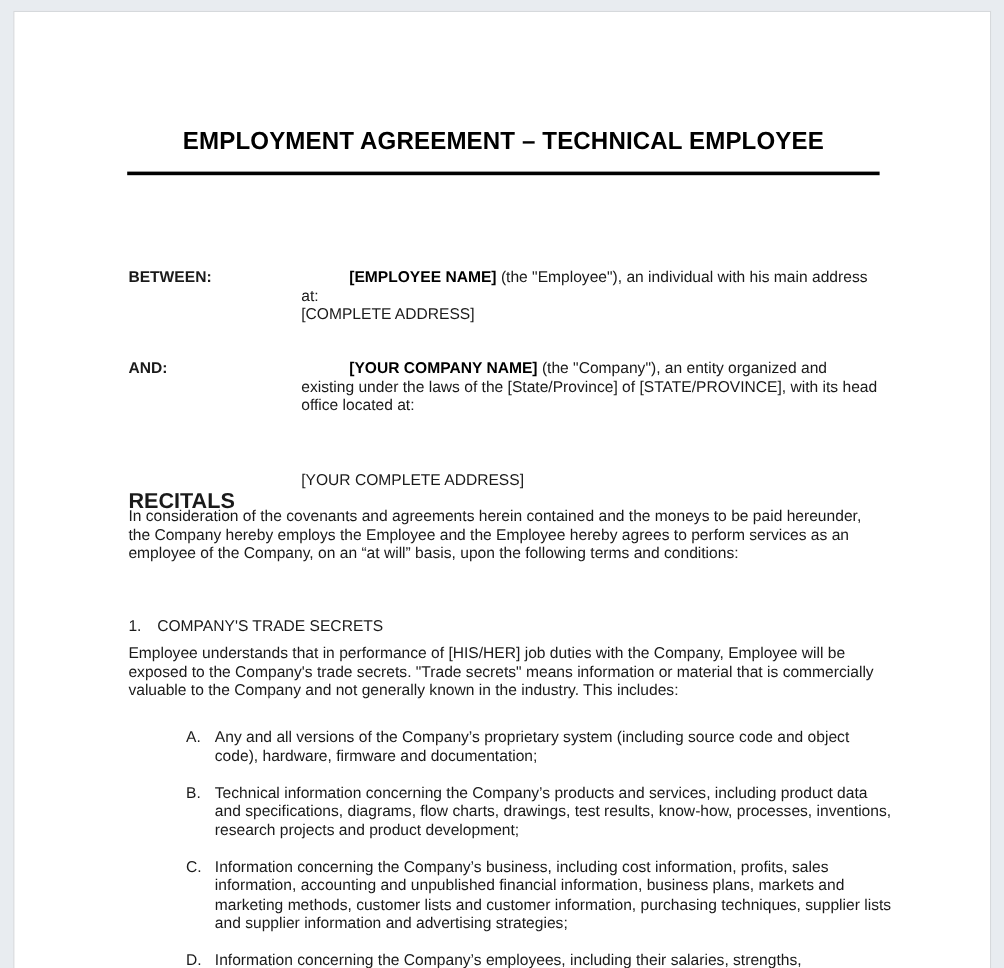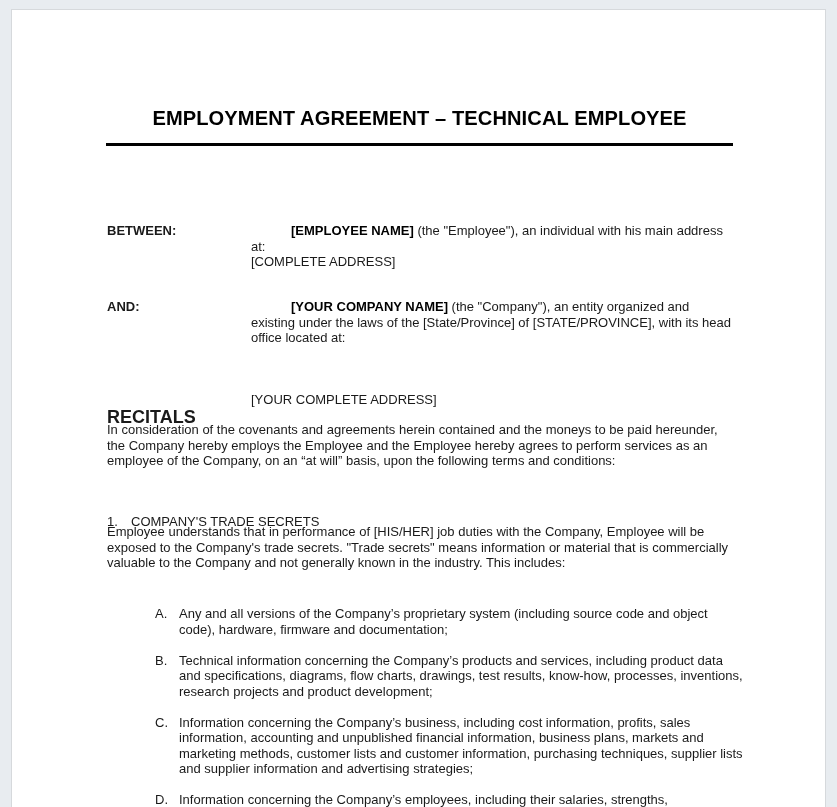--- a/index.html
+++ b/index.html
@@ -44,21 +44,21 @@
     .between-label { left: 95px; top: 213px; }
     .between-text { left: 239px; top: 213px; width: 480px; }
     .between-address { left: 239px; top: 244px; }
     .and-label { left: 95px; top: 289px; text-align: center; }
     .and-text { left: 239px; top: 289px; width: 480px; }
     .and-address { left: 239px; top: 350px; margin-top: 32px; }
     .recitals-heading { left: 95px; top: 397px; font-weight: bold; font-size: 18px; }
     .recitals-text { left: 95px; top: 412px; width: 630px; }
     .section-heading { left: 95px; top: 504px; font-weight: normal; font-size: 13px; }
     .section-heading .num { display: inline-block; width: 24px; }
-    .section-text { left: 95px; top: 514px; width: 630px; }
+    .section-text { left: 95px; top: 526px; width: 630px; }
     .list { position: absolute; left: 143px; top: 596px; width: 590px; }
     .list-item { display: flex; margin-bottom: 15.5px; }
     .list-item .letter { width: 24px; flex: none; }
     .list-item .text { flex: 1; }
     b { font-weight: bold; color: #000; margin-left: 40px; }
   </style>
 </head>
 <body>
 
 <div class="page">

